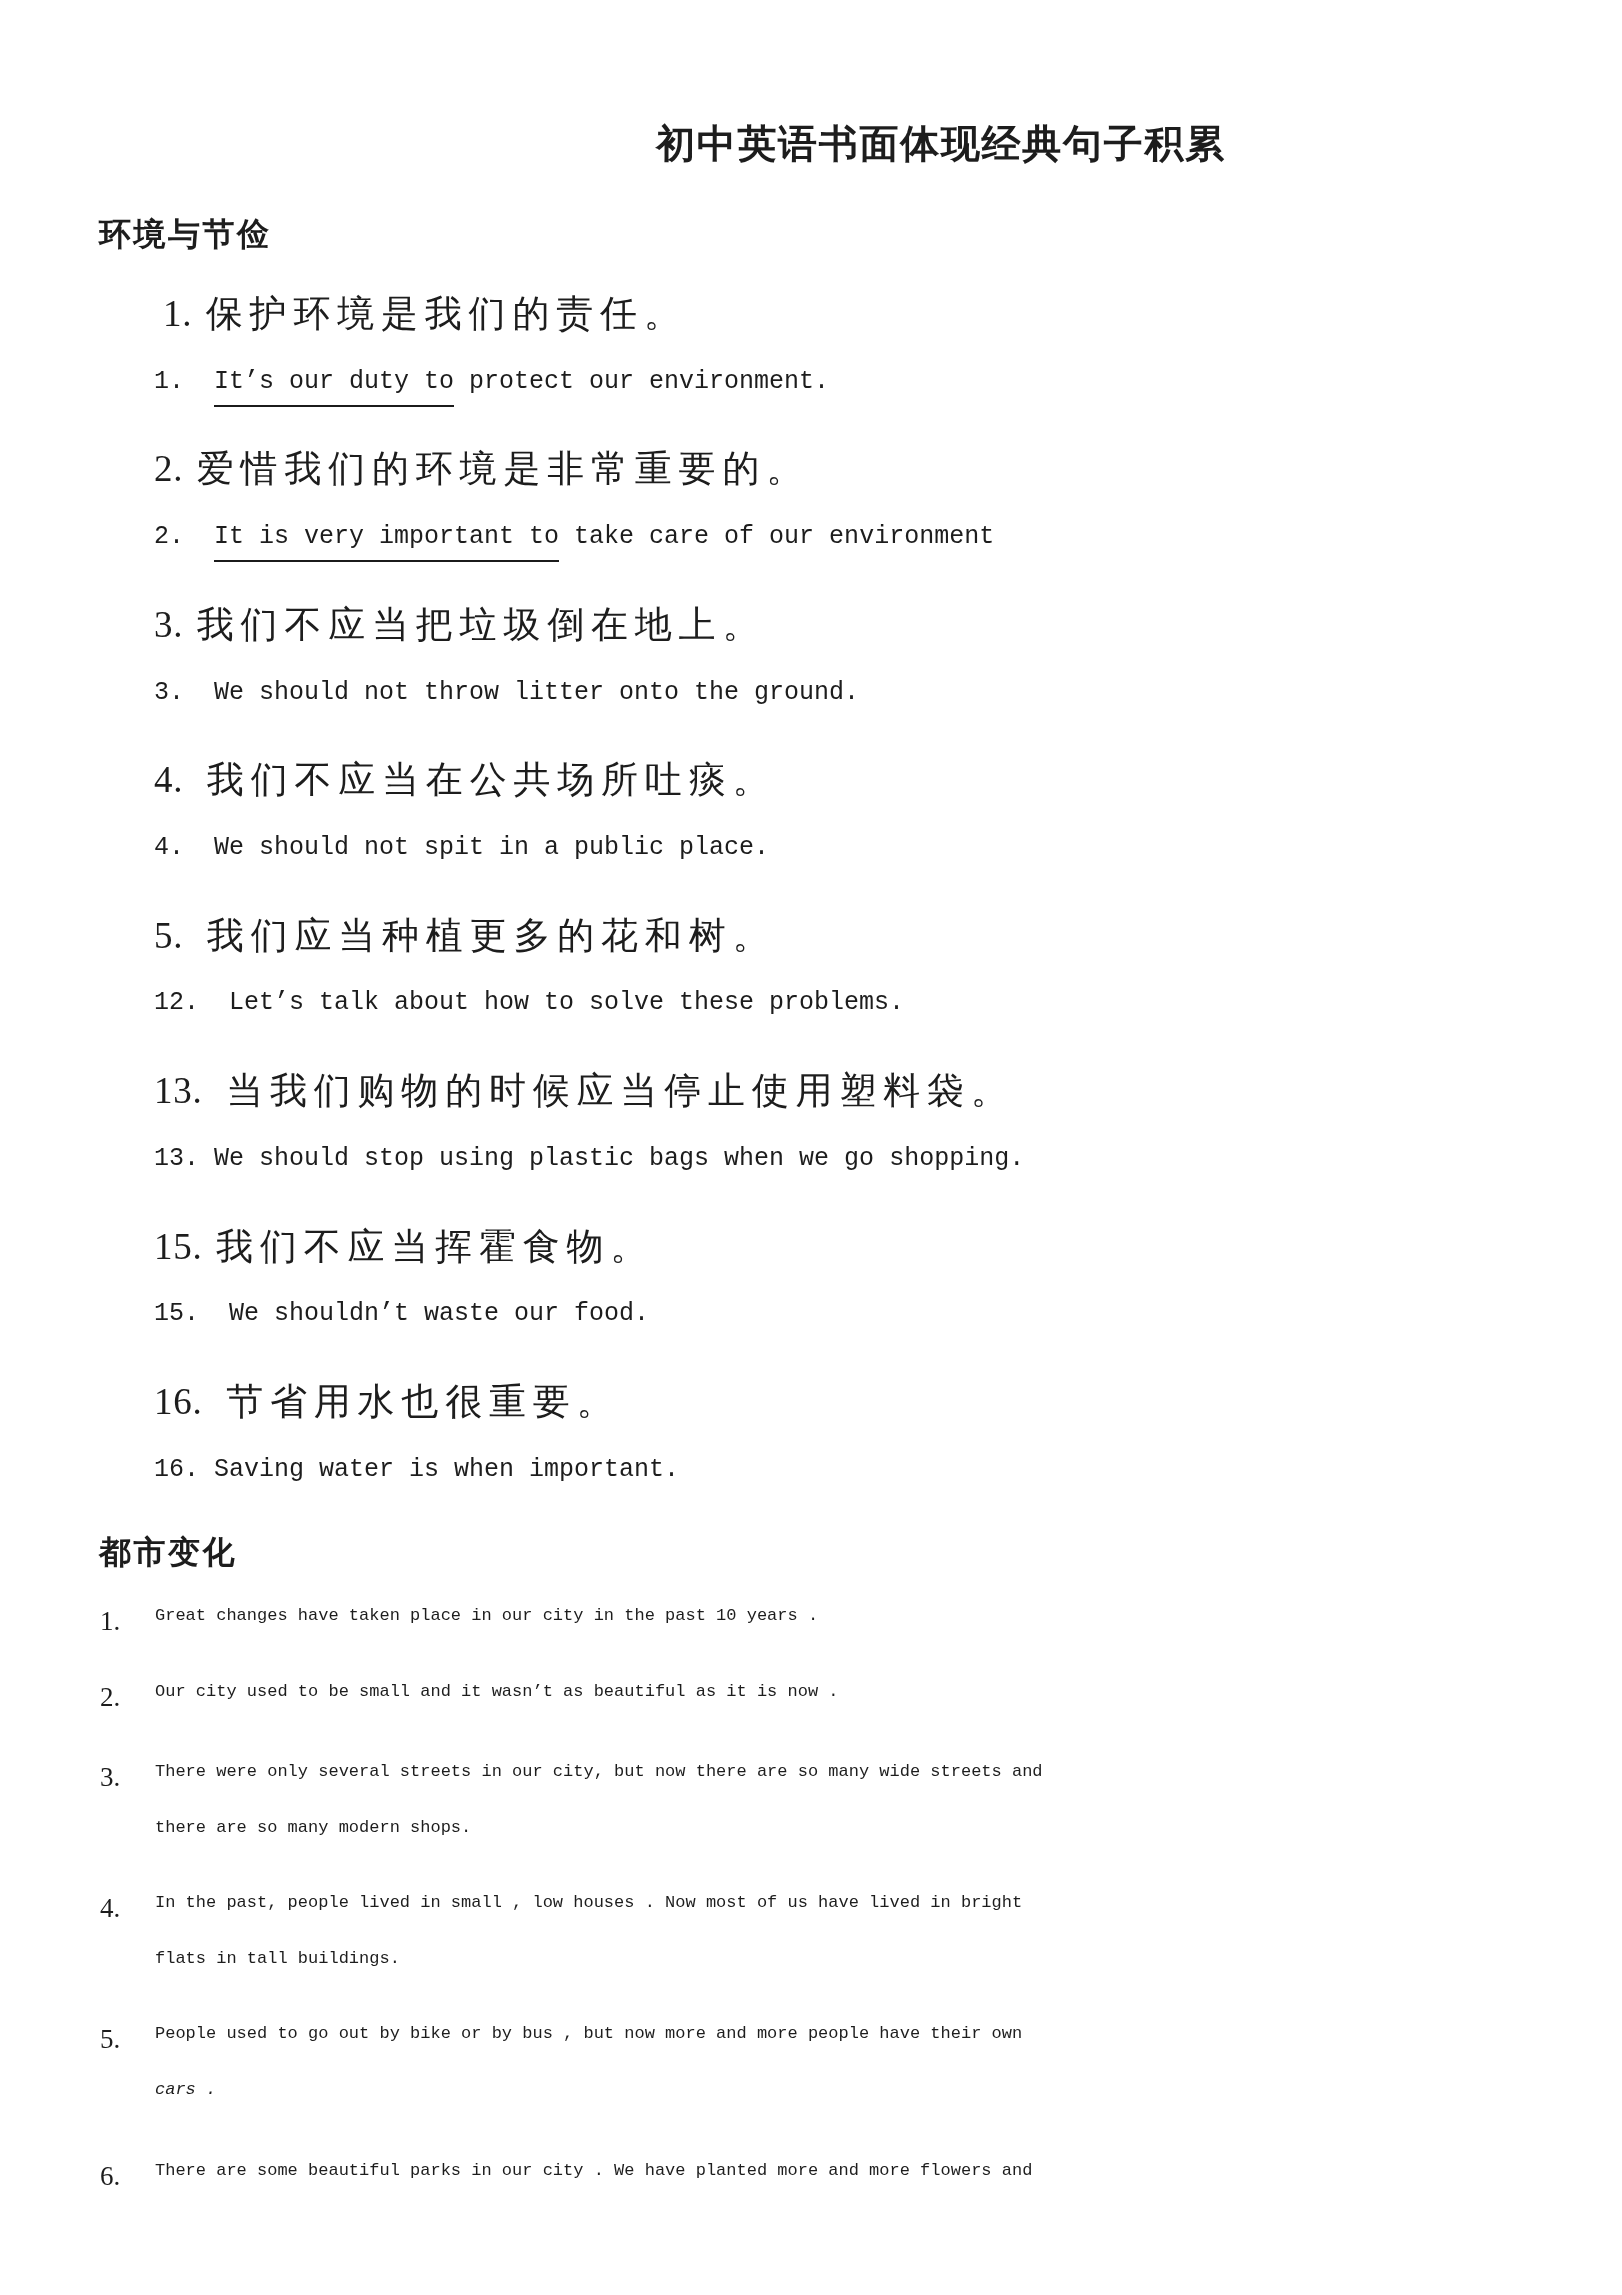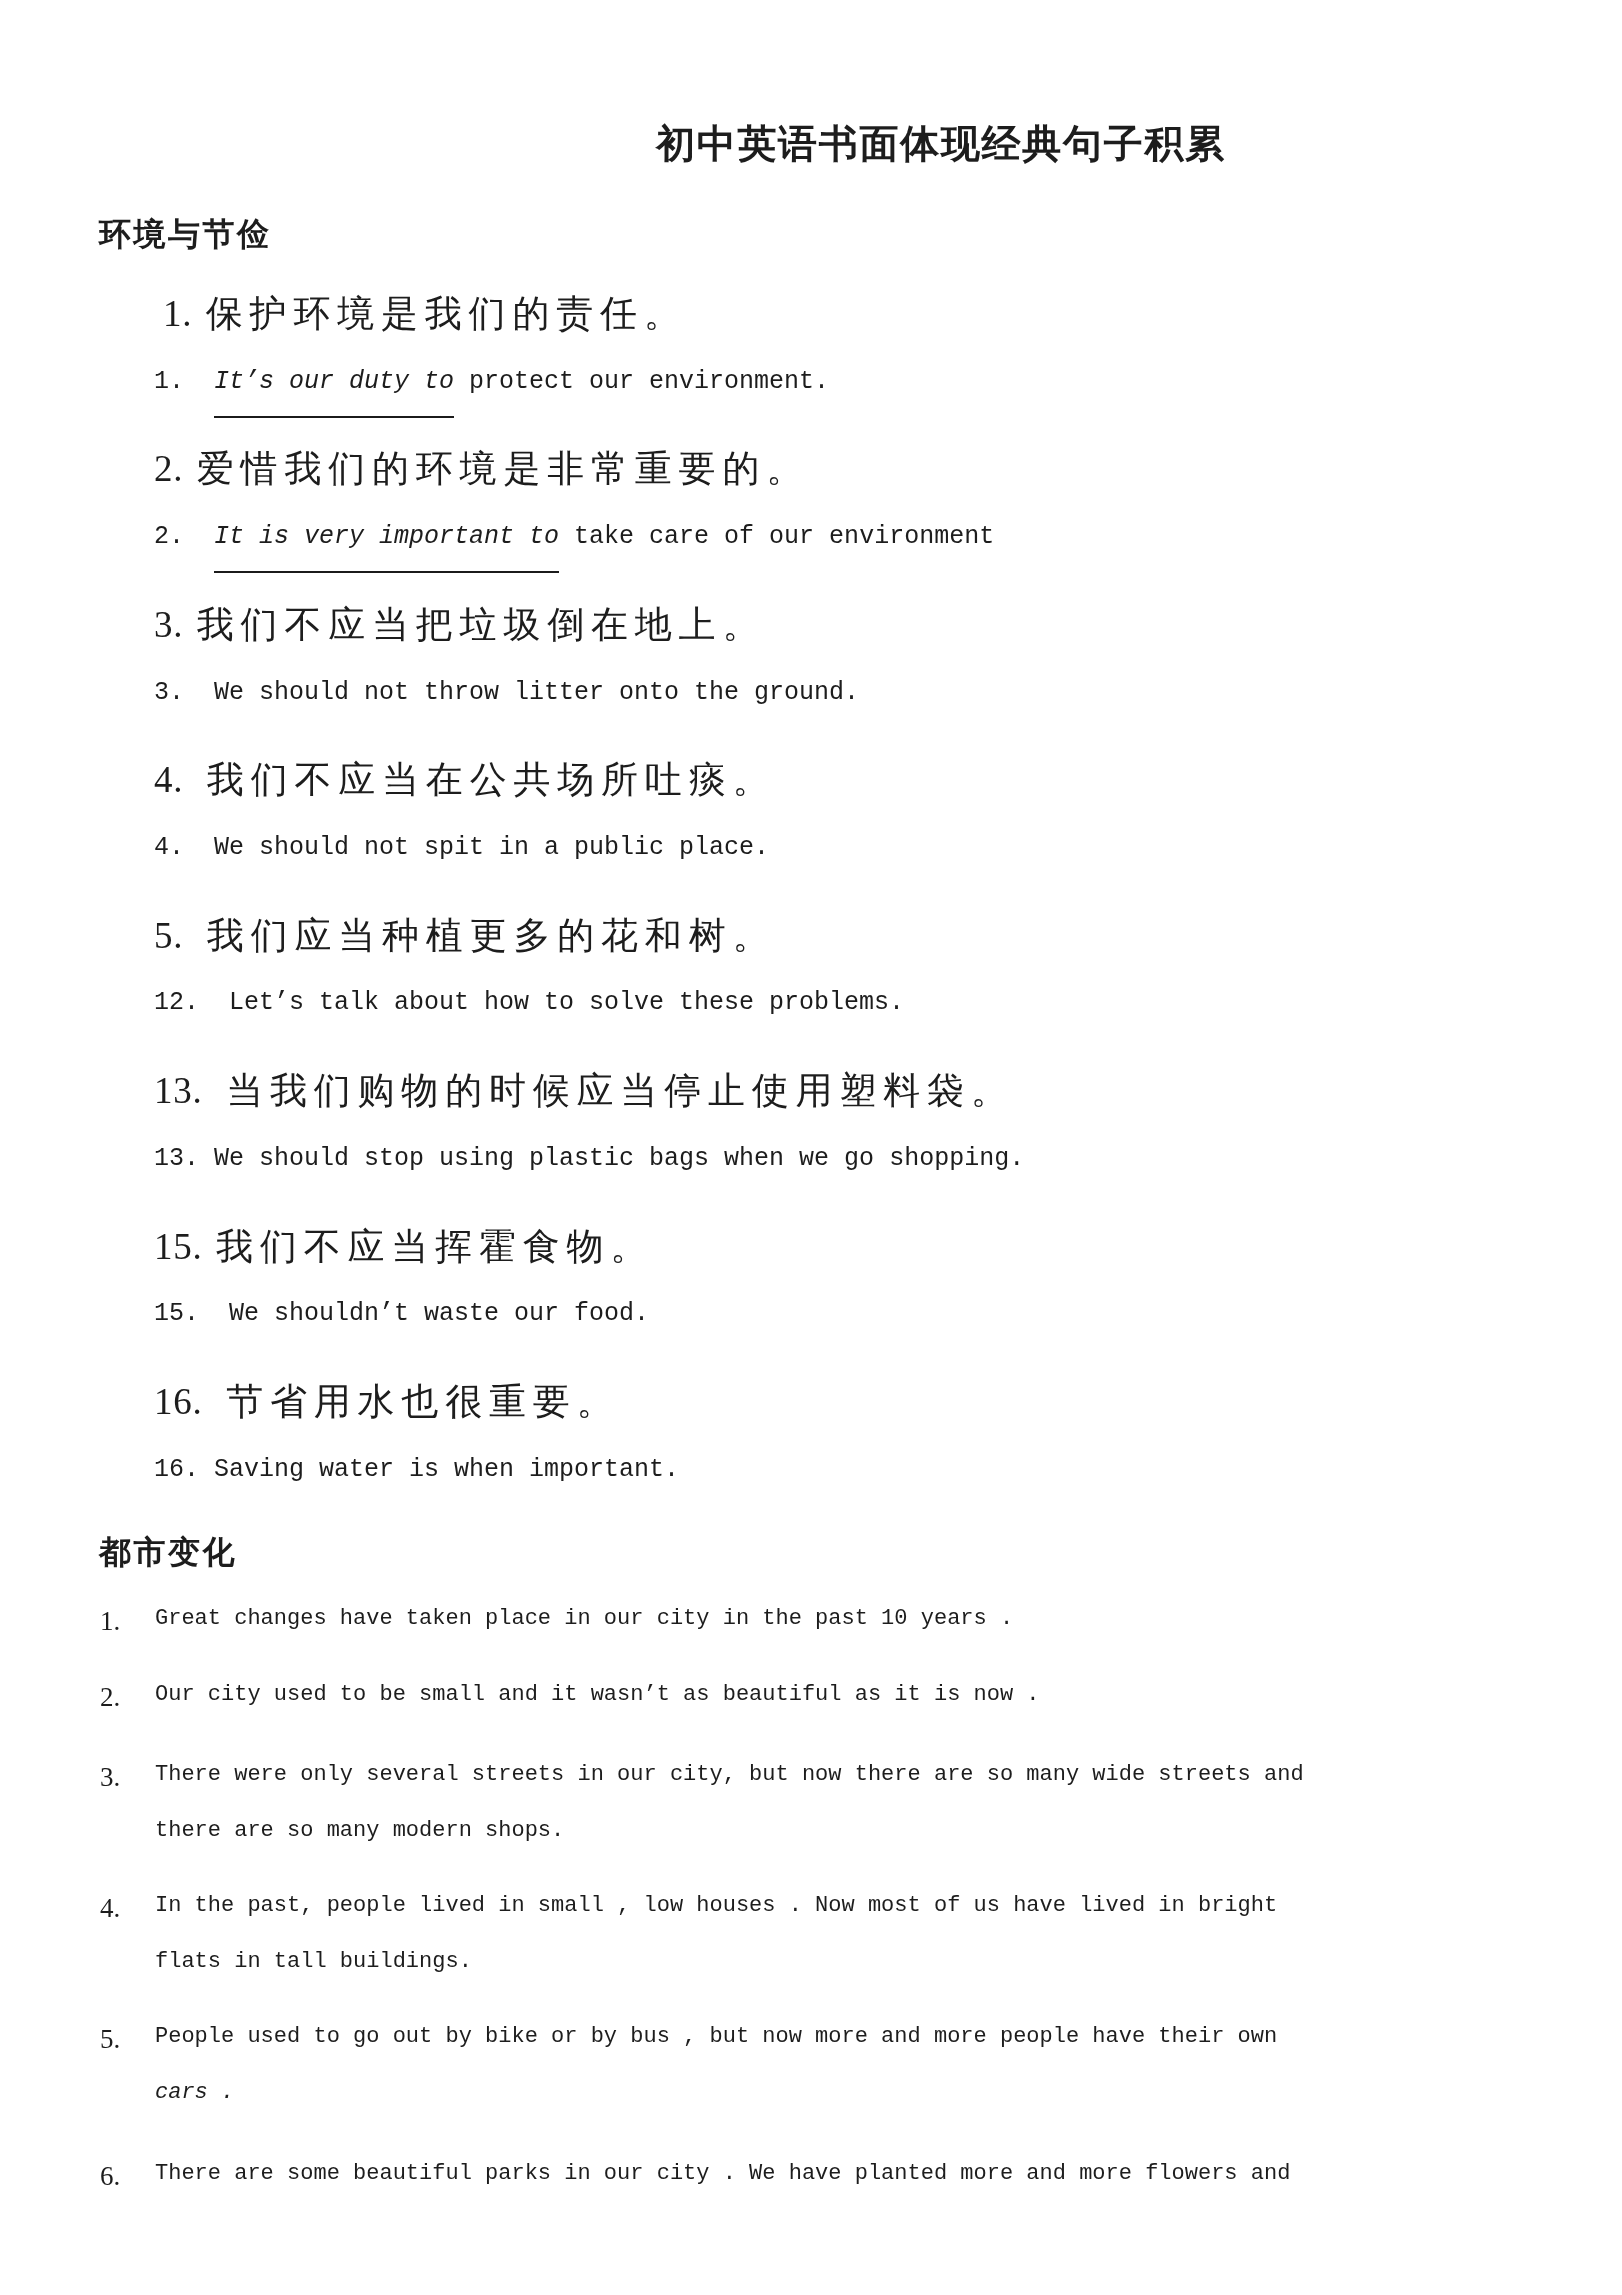--- a/index.html
+++ b/index.html
@@ -44,35 +44,34 @@
     letter-spacing:0.8px;
     padding-right:3.4px;
   }
   .row.en{
     font-family:"Liberation Mono","DejaVu Sans Mono",monospace;
     font-size:25px;
     letter-spacing:0;
   }
   .u{
     border-bottom:2.5px solid #1b1b1b;
-    padding-bottom:20px;
-    font-style:italic;
+    padding-bottom:9px;
   }
   .s2num{
     position:absolute;
     left:100px;
     font-family:"Liberation Serif","DejaVu Serif",serif;
     font-size:27px;
     white-space:pre;
   }
   .s2line{
     position:absolute;
     left:155px;
     font-family:"Liberation Mono","DejaVu Sans Mono",monospace;
-    font-size:22px;
+    font-size:17px;
     white-space:pre;
   }
 </style>
 </head>
 <body>
 
 <div class="page">
   <div class="title">初中英语书面体现经典句子积累</div>
   <div class="sec-head" id="sec1-head">环境与节俭</div>
   <div class="sec-head" id="sec2-head">都市变化</div>

